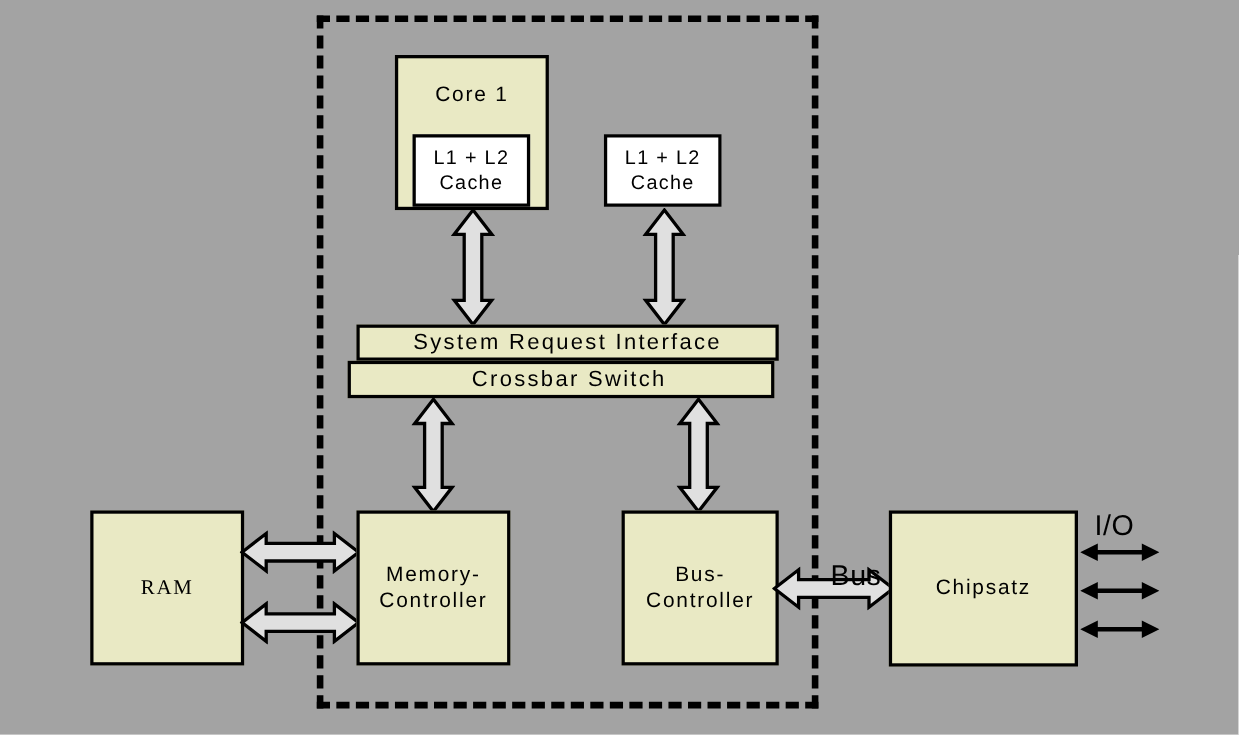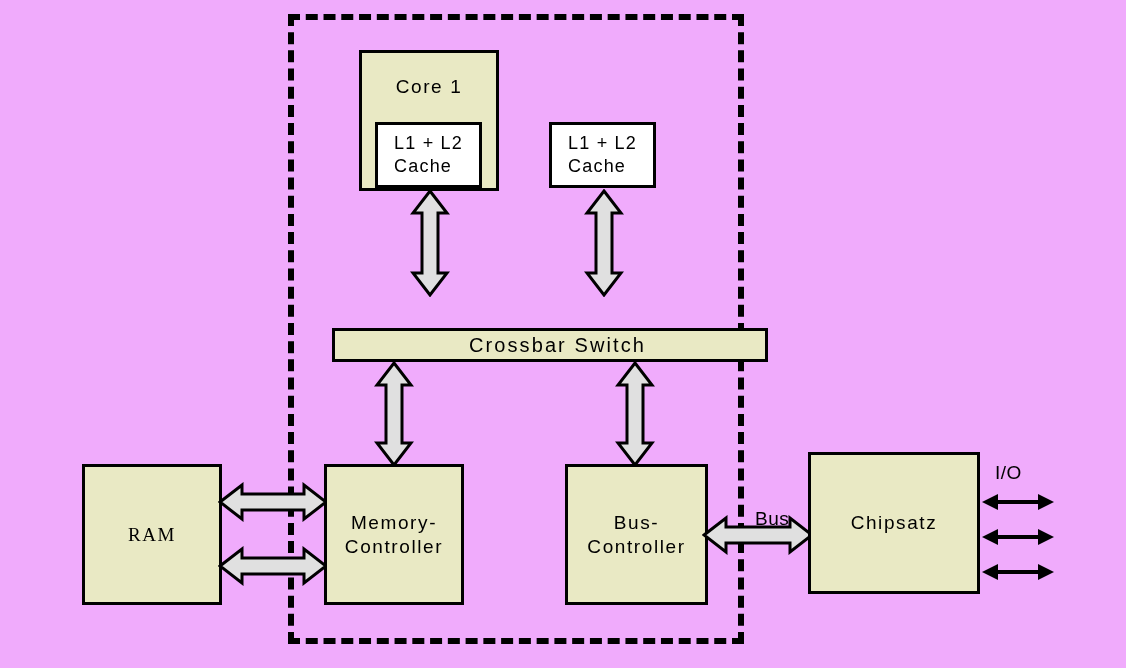--- a/index.html
+++ b/index.html
@@ -7,21 +7,21 @@
     padding: 0;
     background: #ffffff;
   }
   body {
     font-family: "Liberation Sans", sans-serif;
   }
   #stage {
     position: relative;
     width: 1126px;
     height: 668px;
-    background: #f0abfc;
+    background: #a3a3a3;
     overflow: hidden;
   }
 
   
   .die-boundary {
     position: absolute;
     border: 6px dashed #000000;
     box-sizing: border-box;
     background: transparent;
   }
@@ -52,21 +52,21 @@
   }
 
   .cache-block {
     position: absolute;
     box-sizing: border-box;
     border: 3px solid #000000;
     background: #ffffff;
     display: flex;
     align-items: center;
     justify-content: center;
-    text-align: left;
+    text-align: center;
   }
   .cache-block .lbl {
     font-size: 18px;
     letter-spacing: 1.2px;
     line-height: 1.3;
     white-space: pre-line;
     color: #000000;
   }
 
   
@@ -92,21 +92,21 @@
   }
   .blockarrow svg { display: block; }
 
   
   .ioarrow { position: absolute; }
   .ioarrow svg { display: block; }
 
   
   .flabel {
     position: absolute;
-    font-size: 19px;
+    font-size: 26px;
     color: #000000;
     letter-spacing: 0.5px;
     white-space: nowrap;
   }
 </style>
 </head>
 <body>
 
 <div id="stage">
 
@@ -130,22 +130,25 @@
       <polygon points="20,2 37,24 28,24 28,84 37,84 20,106 3,84 12,84 12,24 3,24" fill="#e0e0e0" stroke="#000000" stroke-width="3" stroke-linejoin="miter"></polygon>
     </svg>
   </div>
 
   <div class="blockarrow" style="left:584px; top:189px; width:40px; height:108px;">
     <svg width="40" height="108" viewBox="0 0 40 108">
       <polygon points="20,2 37,24 28,24 28,84 37,84 20,106 3,84 12,84 12,24 3,24" fill="#e0e0e0" stroke="#000000" stroke-width="3" stroke-linejoin="miter"></polygon>
     </svg>
   </div>
 
-
-  <div class="bar" style="left:332px; top:328px; width:436px; height:34px;padding-left:15px;">
+  <div class="bar" style="left:324px; top:295px; width:384px; height:33px;">
+    <span class="lbl">System Request Interface</span>
+  </div>
+
+  <div class="bar" style="left:316px; top:328px; width:388px; height:34px;padding-left:15px;">
     <span class="lbl">Crossbar Switch</span>
   </div>
 
   <div class="blockarrow" style="left:374px; top:361px; width:40px; height:106px;">
     <svg width="40" height="106" viewBox="0 0 40 106">
       <polygon points="20,2 37,24 28,24 28,82 37,82 20,104 3,82 12,82 12,24 3,24" fill="#e0e0e0" stroke="#000000" stroke-width="3" stroke-linejoin="miter"></polygon>
     </svg>
   </div>
 
   <div class="blockarrow" style="left:615px; top:361px; width:40px; height:106px;">
@@ -181,21 +184,21 @@
   </div>
 
   <div class="blockarrow" style="left:702px; top:515px; width:112px; height:40px;">
     <svg width="112" height="40" viewBox="0 0 112 40">
       <polygon points="2,20 24,3 24,12 88,12 88,3 110,20 88,37 88,28 24,28 24,37" fill="#e0e0e0" stroke="#000000" stroke-width="3" stroke-linejoin="miter"></polygon>
     </svg>
   </div>
 
   <span class="flabel" style="left:755px; top:508px;">Bus</span>
 
-  <div class="block" style="left:808px; top:452px; width:172px; height:142px;text-align:right;">
+  <div class="block" style="left:808px; top:464px; width:172px; height:142px;text-align:right;">
     <span class="lbl">Chipsatz</span>
   </div>
 
   <span class="flabel" style="left:995px; top:462px;">I/O</span>
 
   <div class="ioarrow" style="left:982px; top:490px; width:72px; height:24px;">
     <svg width="72" height="24" viewBox="0 0 72 24">
       <line x1="10" y1="12" x2="62" y2="12" stroke="#000000" stroke-width="4"></line>
       <polygon points="0,12 16,4 16,20" fill="#000000"></polygon>
       <polygon points="72,12 56,4 56,20" fill="#000000"></polygon>

